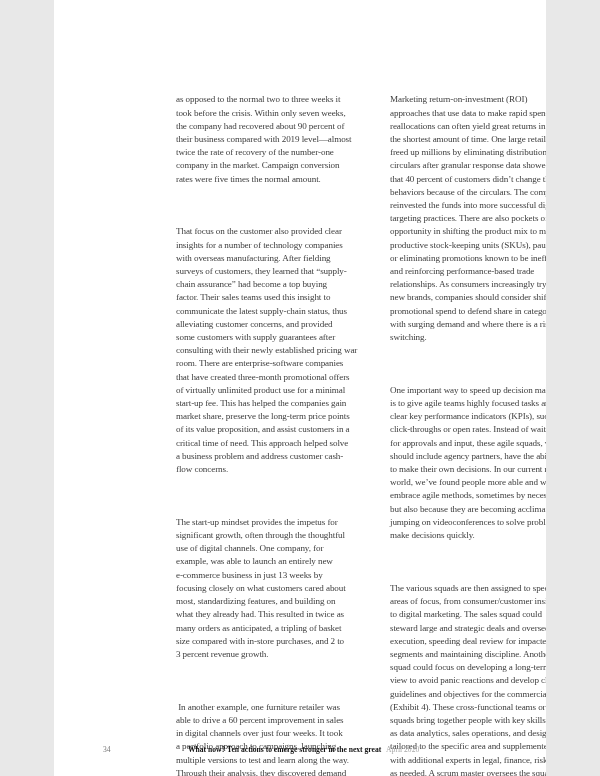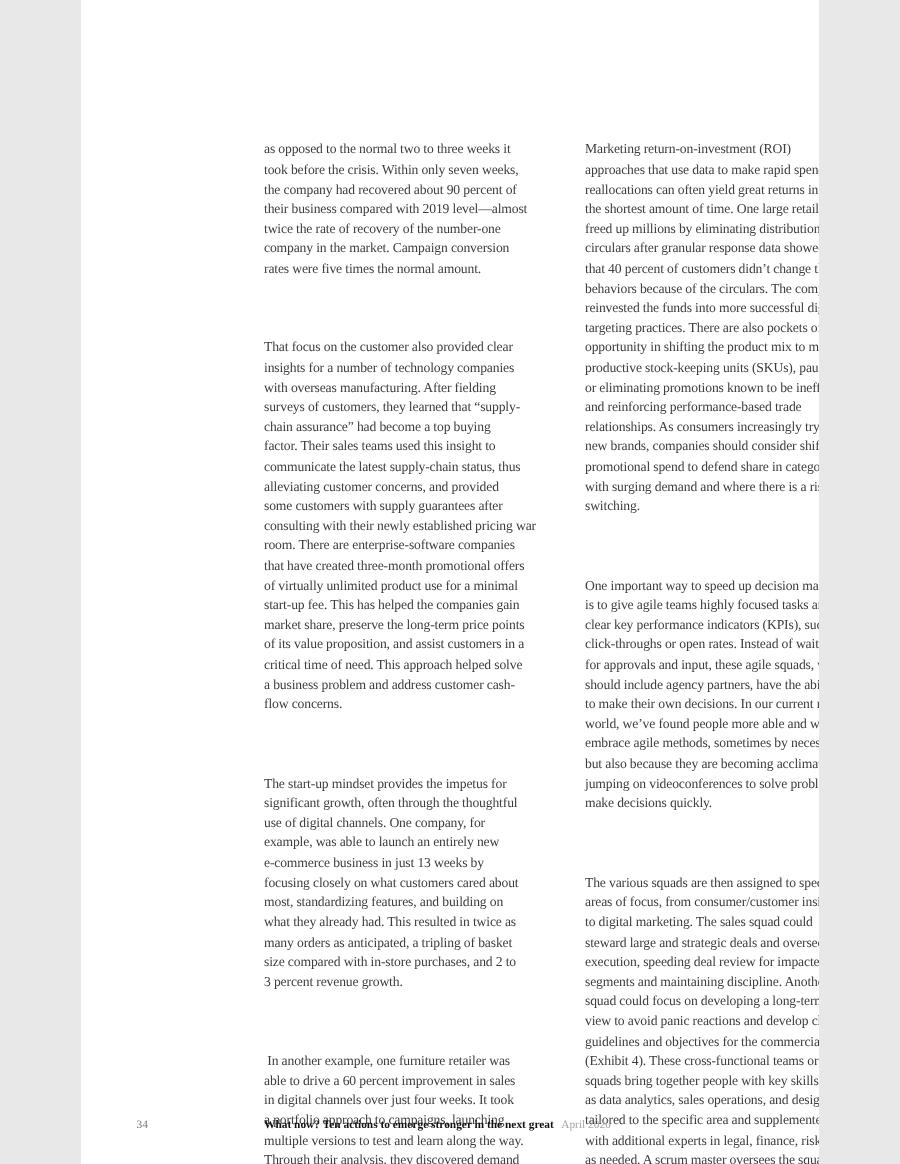--- a/index.html
+++ b/index.html
@@ -31,21 +31,21 @@
     font-size: 9.1px;
     line-height: 13.2px;
     letter-spacing: -0.1px;
     font-weight: bold;
     color: #222222;
     white-space: pre-wrap;
   }
   .footer {
     position: absolute;
     top: 745px;
-    left: 0;
+    left: 12px;
     width: 100%;
     height: 14px;
     font-size: 7.6px;
     line-height: 10px;
   }
   .page-num {
     position: absolute;
     left: 37px;
     top: 0;
     color: #777777;

